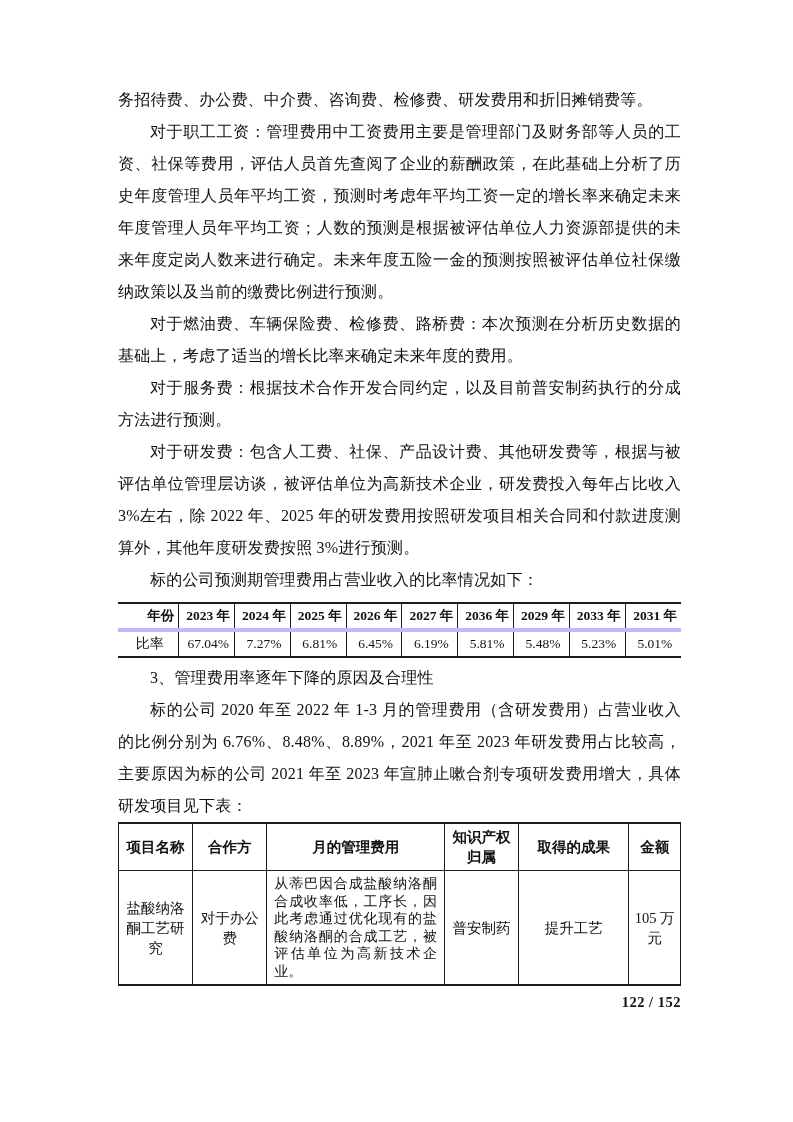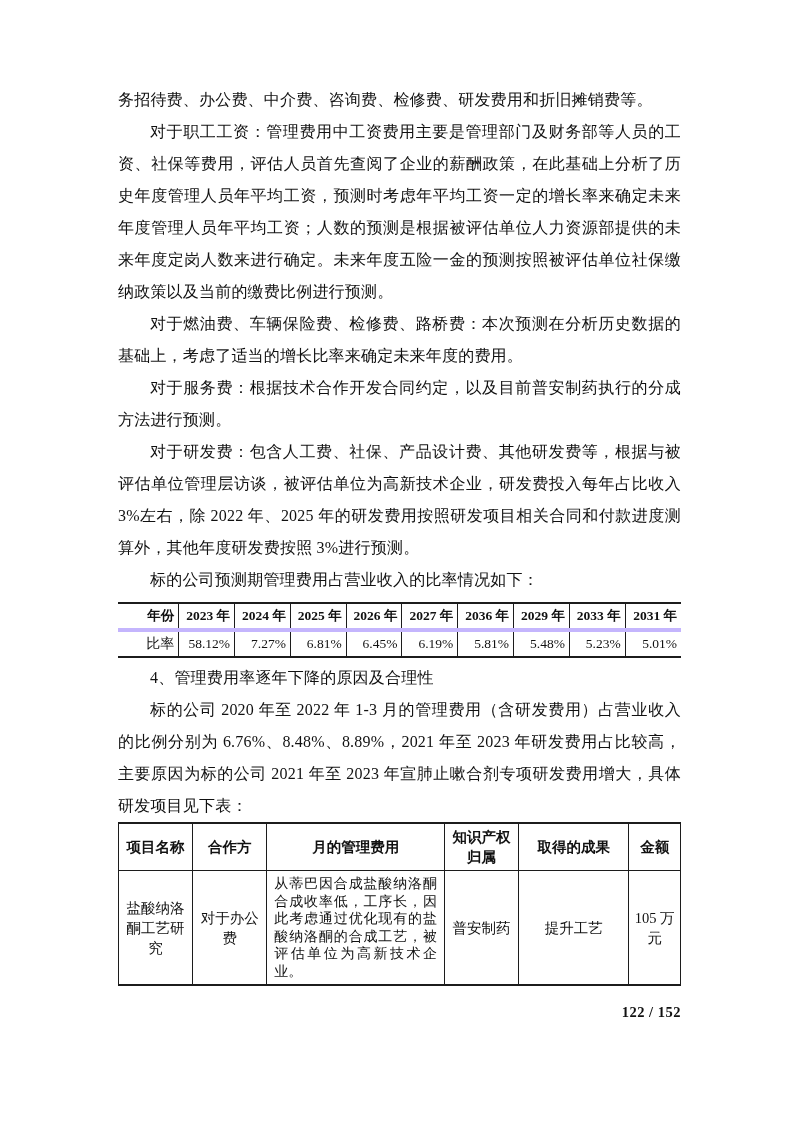--- a/index.html
+++ b/index.html
@@ -45,21 +45,21 @@
   table.ratio-table th:first-child, table.ratio-table td:first-child { border-left: none; }
   table.ratio-table thead th {
     border-bottom: 4px solid #c4b5fd;
     font-weight: bold;
     font-size: 13.5px;
     text-align: right;
     height: 26px;
   }
   table.ratio-table tbody td {
     font-size: 13.5px;
-    text-align: right;
+    text-align: center;
     padding-left: 7px;
     height: 26px;
   }
   table.ratio-table tbody td.row-label { font-size: 14px; }
 
   
   table.rnd-table {
     width: 100%;
     table-layout: fixed;
     border-collapse: collapse;
@@ -83,21 +83,21 @@
   table.rnd-table th { font-weight: bold; height: 44px; }
   table.rnd-table td { height: 86px; }
   table.rnd-table td.summary-cell {
     text-align: justify;
     font-size: 14px;
     line-height: 17.5px;
     padding: 4px 7px;
   }
 
   .page-footer {
-    margin-top: 18px;
+    margin-top: 8px;
     text-align: right;
     font-weight: bold;
     font-size: 14.5px;
     letter-spacing: 0.5px;
   }
 </style>
 </head>
 <body>
 
 <div class="page">
@@ -138,34 +138,34 @@
         <th>2027 年</th>
         <th>2036 年</th>
         <th>2029 年</th>
         <th>2033 年</th>
         <th>2031 年</th>
       </tr>
     </thead>
     <tbody>
       <tr>
         <td class="row-label">比率</td>
-        <td>58.12%</td>
+        <td>67.04%</td>
         <td>7.27%</td>
         <td>6.81%</td>
         <td>6.45%</td>
         <td>6.19%</td>
         <td>5.81%</td>
         <td>5.48%</td>
         <td>5.23%</td>
         <td>5.01%</td>
       </tr>
     </tbody>
   </table>
 
-  <p class="body-text heading">4、管理费用率逐年下降的原因及合理性</p>
+  <p class="body-text heading">3、管理费用率逐年下降的原因及合理性</p>
 
   <p class="body-text indent">标的公司 2020 年至 2022 年 1-3 月的管理费用（含研发费用）占营业收入的比例分别为 6.76%、8.48%、8.89%，2021 年至 2023 年研发费用占比较高，主要原因为标的公司 2021 年至 2023 年宣肺止嗽合剂专项研发费用增大，具体研发项目见下表：</p>
 
   <table class="rnd-table">
     <colgroup>
       <col class="c1">
         <col class="c2">
         <col class="c3">
         <col class="c4">
         <col class="c5">

